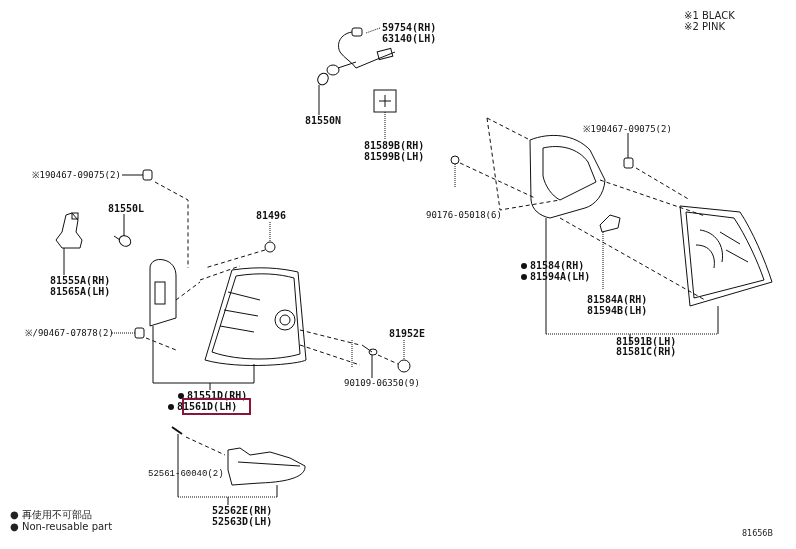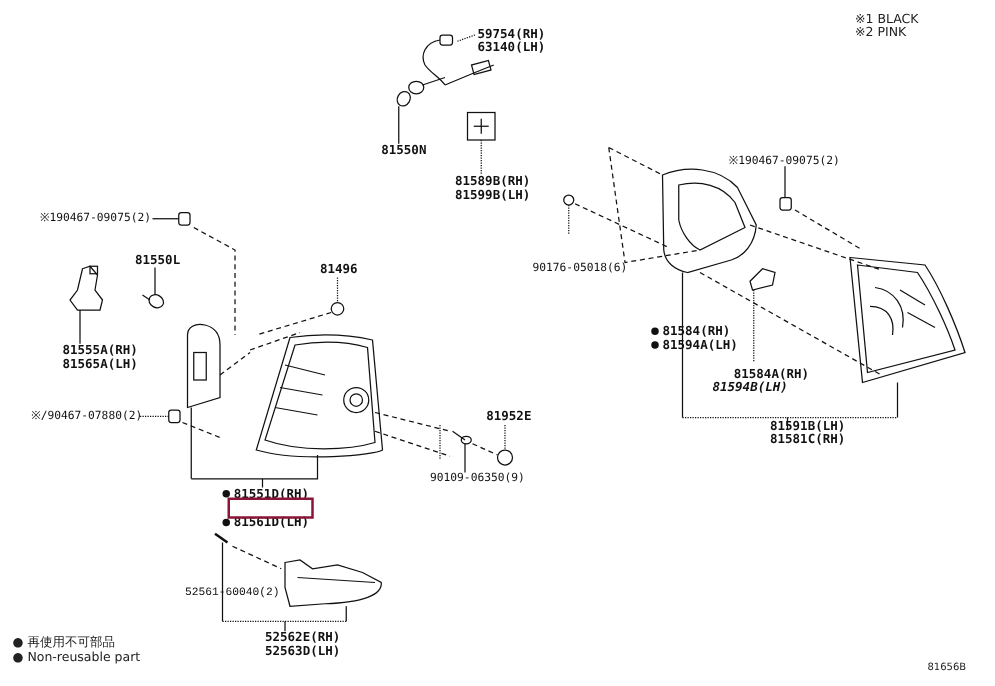--- a/index.html
+++ b/index.html
@@ -145,38 +145,38 @@
 <div class="lbl bold" style="left:382px;top:33px;">63140(LH)</div>
 <div class="lbl bold" style="left:305px;top:115px;">81550N</div>
 <div class="lbl bold" style="left:364px;top:140px;">81589B(RH)</div>
 <div class="lbl bold" style="left:364px;top:151px;">81599B(LH)</div>
 
 <div class="lbl" style="left:32px;top:170px;">※190467-09075(2)</div>
 <div class="lbl bold" style="left:108px;top:203px;">81550L</div>
 <div class="lbl bold" style="left:256px;top:210px;">81496</div>
 <div class="lbl bold" style="left:50px;top:275px;">81555A(RH)</div>
 <div class="lbl bold" style="left:50px;top:286px;">81565A(LH)</div>
-<div class="lbl" style="left:25px;top:328px;">※/90467-07880(2)</div>
+<div class="lbl" style="left:25px;top:328px;">※/90467-07878(2)</div>
 <div class="lbl bold" style="left:389px;top:328px;">81952E</div>
 <div class="lbl" style="left:344px;top:378px;">90109-06350(9)</div>
 
 <div class="lbl bold" style="left:178px;top:390px;"><span class="dot"></span><span>81551D(RH)</span></div>
-<div class="lbl bold" style="left:178px;top:401px;margin-top:12px;"><span class="dot"></span><span>81561D(LH)</span></div>
+<div class="lbl bold" style="left:168px;top:401px;"><span class="dot"></span><span>81561D(LH)</span></div>
 <div class="hl" style="left: 182px; top: 398px; width: 65px; height: 13px; border-color: rgb(138, 21, 56);"></div>
 
 <div class="lbl" style="left:148px;top:469px;font-family:Liberation Mono, monospace;">52561-60040(2)</div>
 <div class="lbl bold" style="left:212px;top:505px;">52562E(RH)</div>
 <div class="lbl bold" style="left:212px;top:516px;">52563D(LH)</div>
 
 <div class="lbl" style="left:583px;top:124px;">※190467-09075(2)</div>
 <div class="lbl" style="left:426px;top:190px;margin-top:20px;">90176-05018(6)</div>
 <div class="lbl bold" style="left:521px;top:260px;"><span class="dot"></span><span>81584(RH)</span></div>
 <div class="lbl bold" style="left:521px;top:271px;"><span class="dot"></span><span>81594A(LH)</span></div>
 <div class="lbl bold" style="left:587px;top:294px;">81584A(RH)</div>
-<div class="lbl bold" style="left:570px;top:305px;font-style:italic;">81594B(LH)</div>
+<div class="lbl bold" style="left:587px;top:305px;">81594B(LH)</div>
 <div class="lbl bold" style="left:616px;top:346px;">81581C(RH)</div>
 <div class="lbl bold" style="left:616px;top:336px;">81591B(LH)</div>
 
 <div class="legend" style="left:10px;top:509px;">
   <span>●</span>
   <span>再使用不可部品</span>
 </div>
 <div class="legend" style="left:10px;top:521px;">
   <span>●</span>
   <span>Non-reusable part</span>

